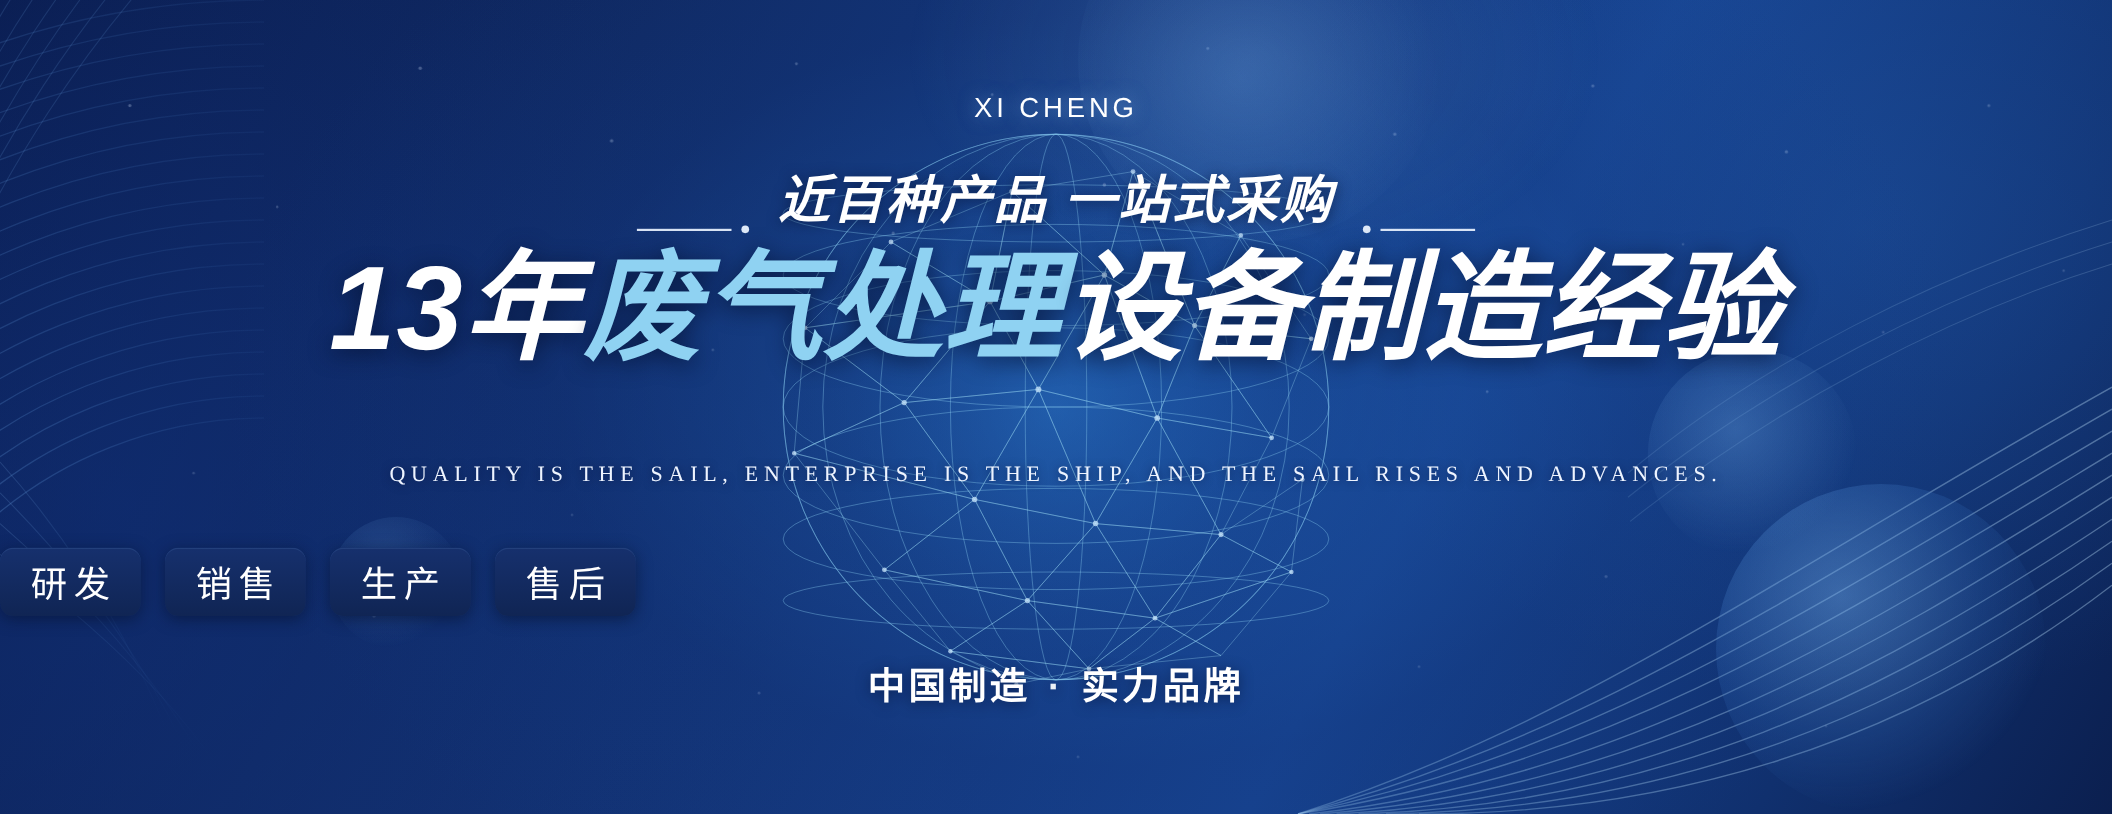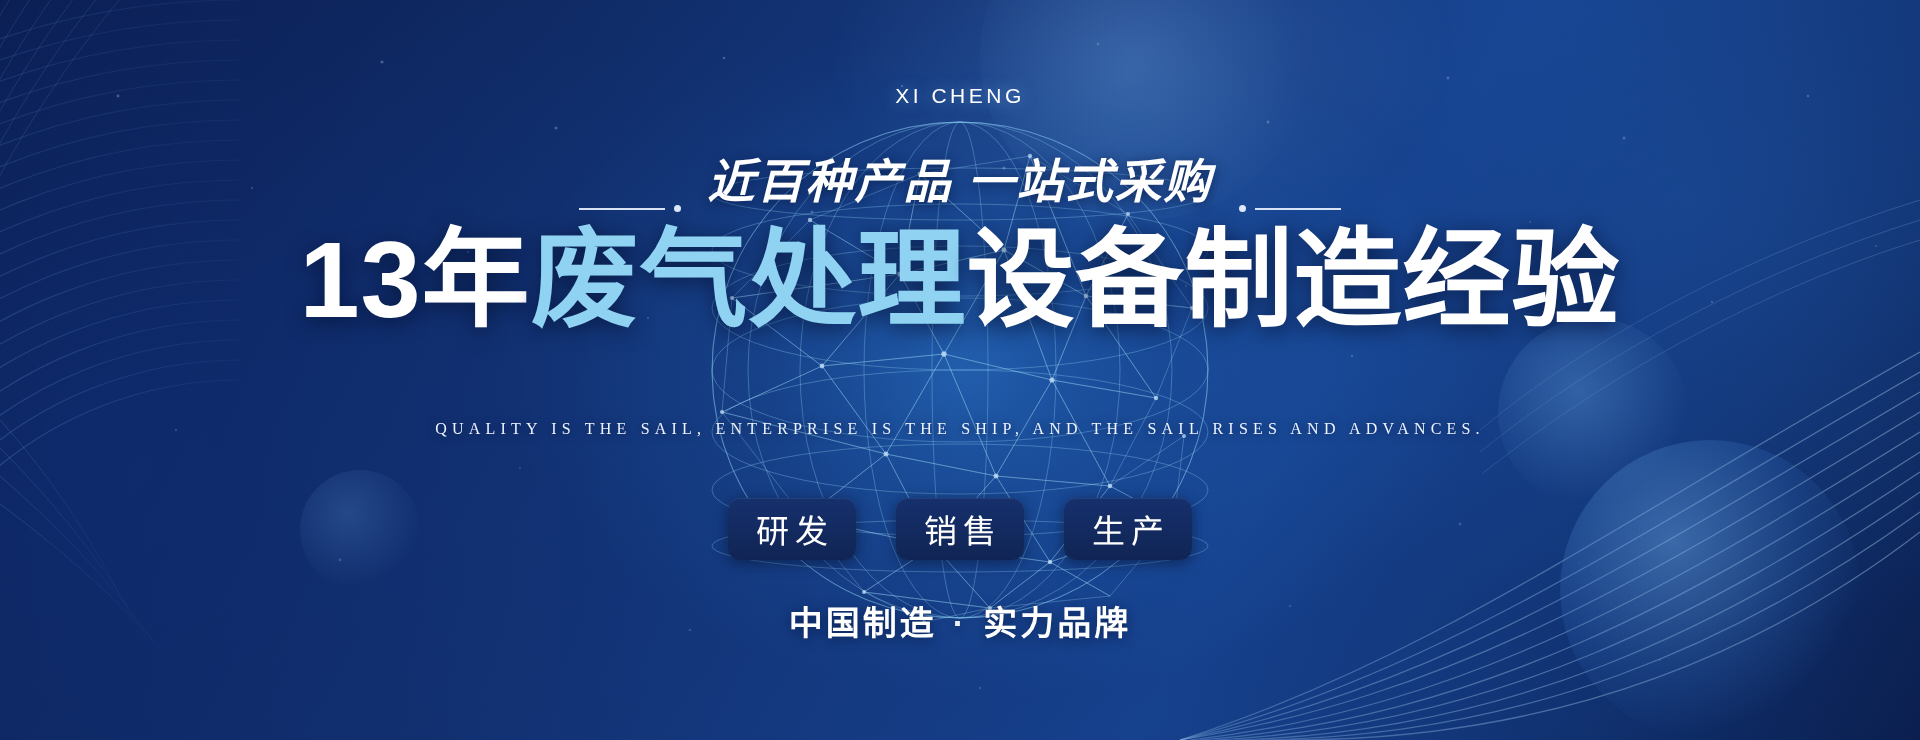--- a/index.html
+++ b/index.html
@@ -32,21 +32,21 @@
     background:radial-gradient(circle at 45% 55%, rgba(120,180,240,.22) 0%, rgba(40,96,180,0) 70%);}
 
   .glow-top{position:absolute;left:820px;top:-160px;width:640px;height:420px;
     background:radial-gradient(ellipse at center, rgba(140,196,250,.16) 0%, rgba(60,120,200,0) 70%);}
 
   
   .content{position:absolute;inset:0;text-align:center;}
 
   .brand{
     position:absolute;left:0;right:0;top:84px;
-    font-size:21px;font-weight:400;color:#ffffff;
+    font-size:25px;font-weight:400;color:#ffffff;
     letter-spacing:3.5px;
     text-shadow:0 0 16px rgba(150,205,255,.55);
   }
 
   .subline-row{
     position:absolute;left:0;right:0;top:143px;
     display:flex;align-items:flex-end;justify-content:center;gap:26px;
   }
   .orn{display:flex;align-items:center;gap:9px;}
   .orn .bar{display:block;width:86px;height:2px;background:#e9f2ff;opacity:.92;}
@@ -54,38 +54,38 @@
   .orn.right{flex-direction:row-reverse;}
 
   .subline{
     font-size:47px;font-weight:700;font-style:italic;color:#ffffff;
     letter-spacing:2px;white-space:nowrap;
     text-shadow:0 2px 12px rgba(8,24,64,.75);
   }
 
   .headline{
     position:absolute;left:0;right:0;top:222px;
-    font-size:108px;font-weight:700;
+    font-size:108px;font-weight:700;font-style:italic;
     letter-spacing:1px;white-space:nowrap;line-height:1.08;
     color:#ffffff;
     text-shadow:0 4px 20px rgba(6,20,56,.80);
   }
   .headline .hl-accent{color:#8fd2f2;}
 
   .tagline{
     position:absolute;left:0;right:0;top:420px;
     font-family:"Liberation Serif","DejaVu Serif",serif;
-    font-size:16px;font-weight:400;color:#eef4ff;
+    font-size:20px;font-weight:400;color:#eef4ff;
     letter-spacing:5.2px;white-space:nowrap;
     text-shadow:0 1px 8px rgba(8,22,60,.7);
   }
 
   .pills{
     position:absolute;left:0;right:0;top:498px;
-    display:flex;align-items:center;justify-content:center;gap:40px;
+    display:flex;align-items:center;gap:22px;
   }
   .pill{
     min-width:118px;height:62px;
     display:flex;align-items:center;justify-content:center;
     padding:0 22px;box-sizing:border-box;
     background:linear-gradient(180deg,#16306d 0%,#102554 100%);
     border-radius:12px;
     color:#ffffff;font-size:33px;font-weight:400;letter-spacing:6px;
     text-indent:6px;
     box-shadow:0 3px 14px rgba(5,16,46,.55), inset 0 1px 0 rgba(130,180,240,.12);
@@ -324,18 +324,19 @@
     </div>
 
     <div class="headline"><span>13年</span><span class="hl-accent">废气处理</span><span>设备制造经验</span></div>
 
     <div class="tagline">QUALITY IS THE SAIL, ENTERPRISE IS THE SHIP, AND THE SAIL RISES AND ADVANCES.</div>
 
     <div class="pills">
       <div class="pill">研发</div>
       <div class="pill">销售</div>
       <div class="pill">生产</div>
+      <div class="pill">售后</div>
     </div>
 
     <div class="footline"><span>中国制造</span><span class="sep">·</span><span>实力品牌</span></div>
 
   </div>
 </div>
 
 </body></html>

